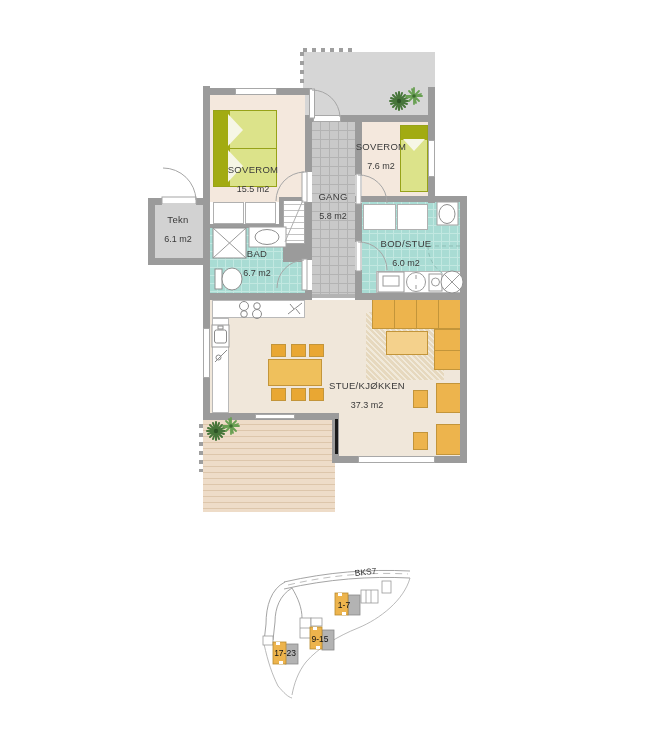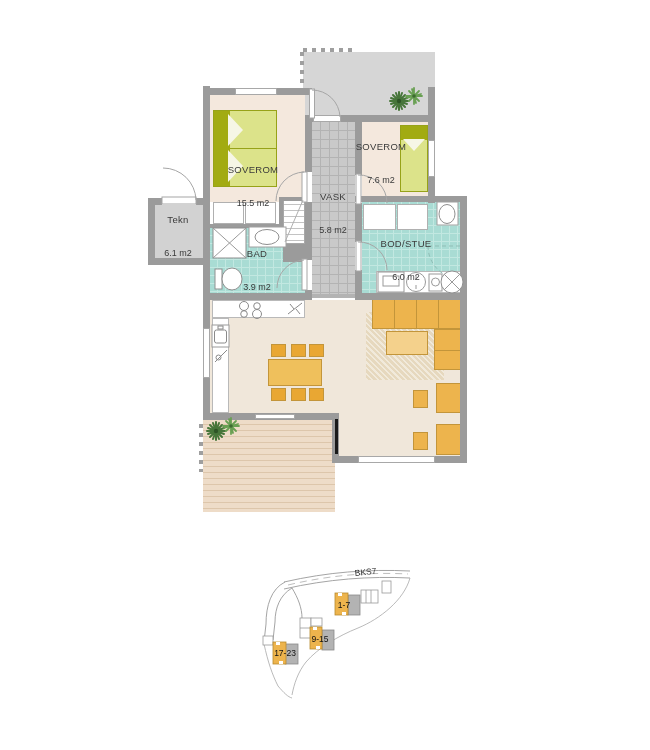--- a/index.html
+++ b/index.html
@@ -33,21 +33,21 @@
   .bed-head{position:absolute;background:#a2ab12;}
   .tri-r{position:absolute;width:0;height:0;border-top:16px solid transparent;
     border-bottom:16px solid transparent;border-left:15px solid #f6f6e6;}
   .tri-d{position:absolute;width:0;height:0;border-left:11px solid transparent;
     border-right:11px solid transparent;border-top:12px solid #f6f6e6;}
   .shelf{position:absolute;background:#fff;border:1px solid #a8a8a8;box-sizing:border-box;z-index:30;
     background-image:repeating-linear-gradient(180deg,transparent 0 5px,#c3c3c3 5px 6px);}
   .room-label{position:absolute;transform:translateX(-50%);text-align:center;color:#3a3a3a;
     white-space:nowrap;z-index:70;}
   .room-label .nm{font-size:9.5px;letter-spacing:.3px;}
-  .room-label .ar{font-size:9px;margin-top:23px;}
+  .room-label .ar{font-size:9px;margin-top:9px;}
   #overlay{position:absolute;left:0;top:0;z-index:60;pointer-events:none;}
   #site{position:absolute;left:258px;top:562px;width:235px;height:140px;z-index:15;}
   .slider{position:absolute;background:#1a1a1a;z-index:55;}
 </style>
 </head>
 <body>
 
 <div id="plan">
 
   <div class="floor f-terrace" style="left:303px;top:52px;width:132px;height:70px"></div>
@@ -240,34 +240,38 @@
 
   <div class="room-label" style="left:253px;top:164px">
     <div class="nm">SOVEROM</div>
     <div class="ar">15.5 m2</div>
   </div>
   <div class="room-label" style="left:381px;top:141px">
     <div class="nm">SOVEROM</div>
     <div class="ar">7.6 m2</div>
   </div>
   <div class="room-label" style="left:333px;top:191px">
-    <div class="nm">VASK</div>
+    <div class="nm">GANG</div>
     <div class="ar">5.8 m2</div>
   </div>
   <div class="room-label" style="left:178px;top:214px">
     <div class="nm">Tekn</div>
     <div class="ar">6.1 m2</div>
   </div>
   <div class="room-label" style="left:257px;top:248px">
     <div class="nm">BAD</div>
-    <div class="ar">3.9 m2</div>
+    <div class="ar">6.7 m2</div>
   </div>
   <div class="room-label" style="left:406px;top:238px">
     <div class="nm">BOD/STUE</div>
     <div class="ar">6.0 m2</div>
+  </div>
+  <div class="room-label" style="left:367px;top:380px">
+    <div class="nm">STUE/KJØKKEN</div>
+    <div class="ar">37.3 m2</div>
   </div>
 
   <div id="site">
     <svg width="235" height="140" viewBox="0 0 235 140">
       <g stroke="#9a9a9a" stroke-width="0.9" fill="none">
         <path d="M 26,20 C 70,10 110,7 152,9"></path>
         <path d="M 26,27 C 70,17 112,14 152,16"></path>
         <path d="M 30,23 C 72,13 112,10 150,12" stroke-dasharray="7 5" stroke="#b5b5b5"></path>
         <path d="M 27,20 C 13,27 8,44 8,62 L 6,80"></path>
         <path d="M 34,26 C 22,33 17,46 17,60 L 15,78"></path>

